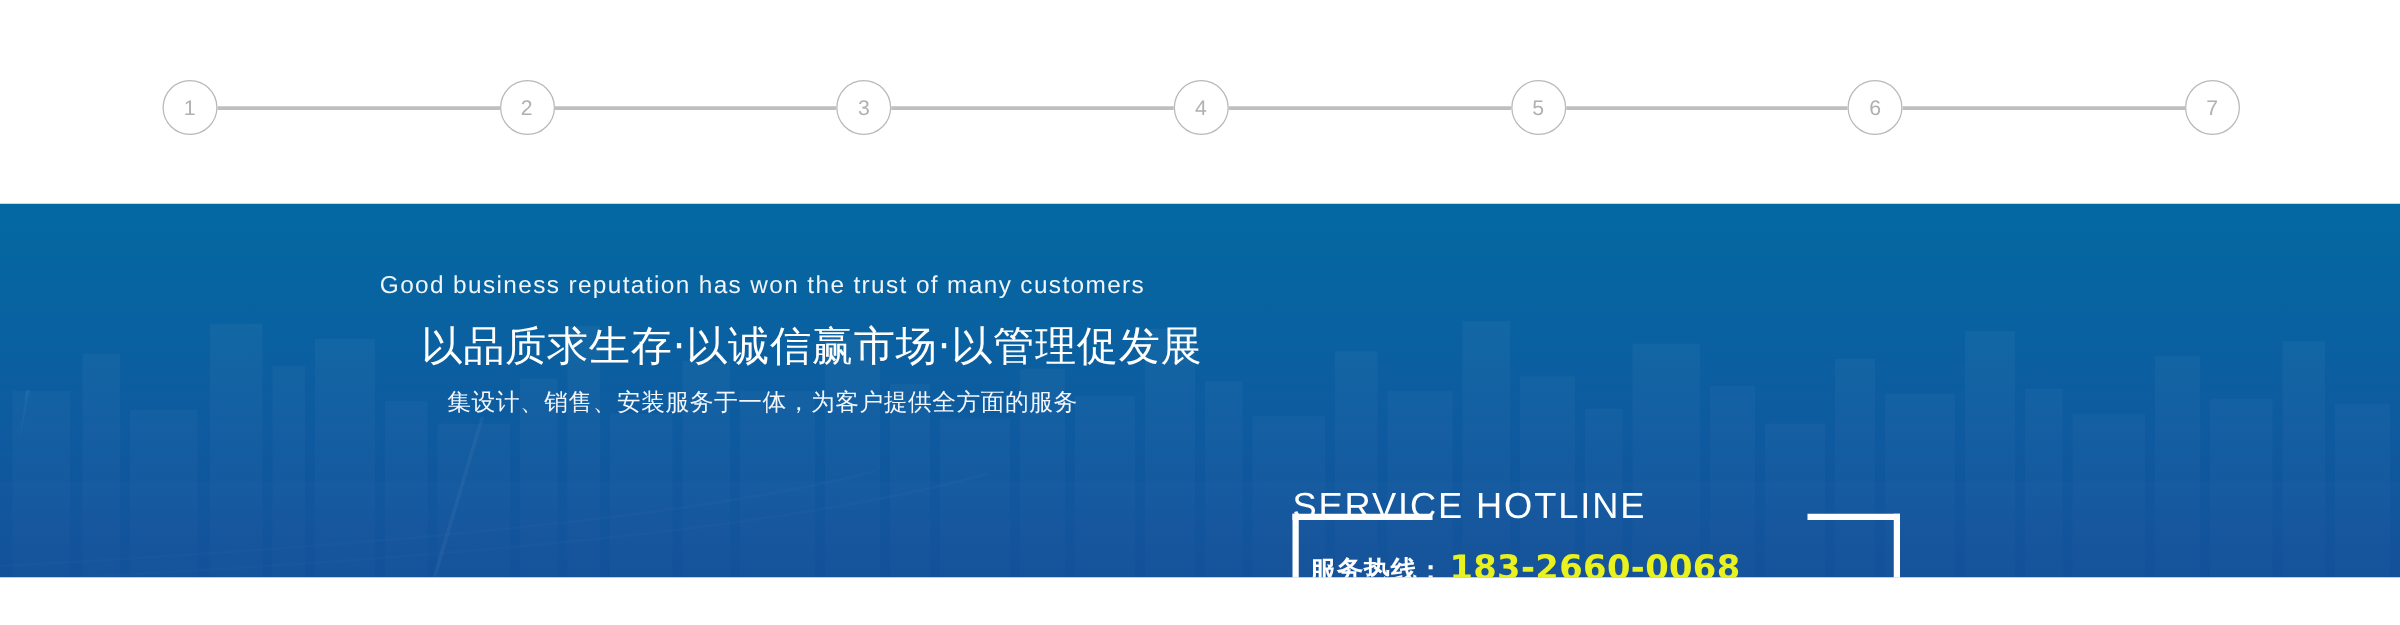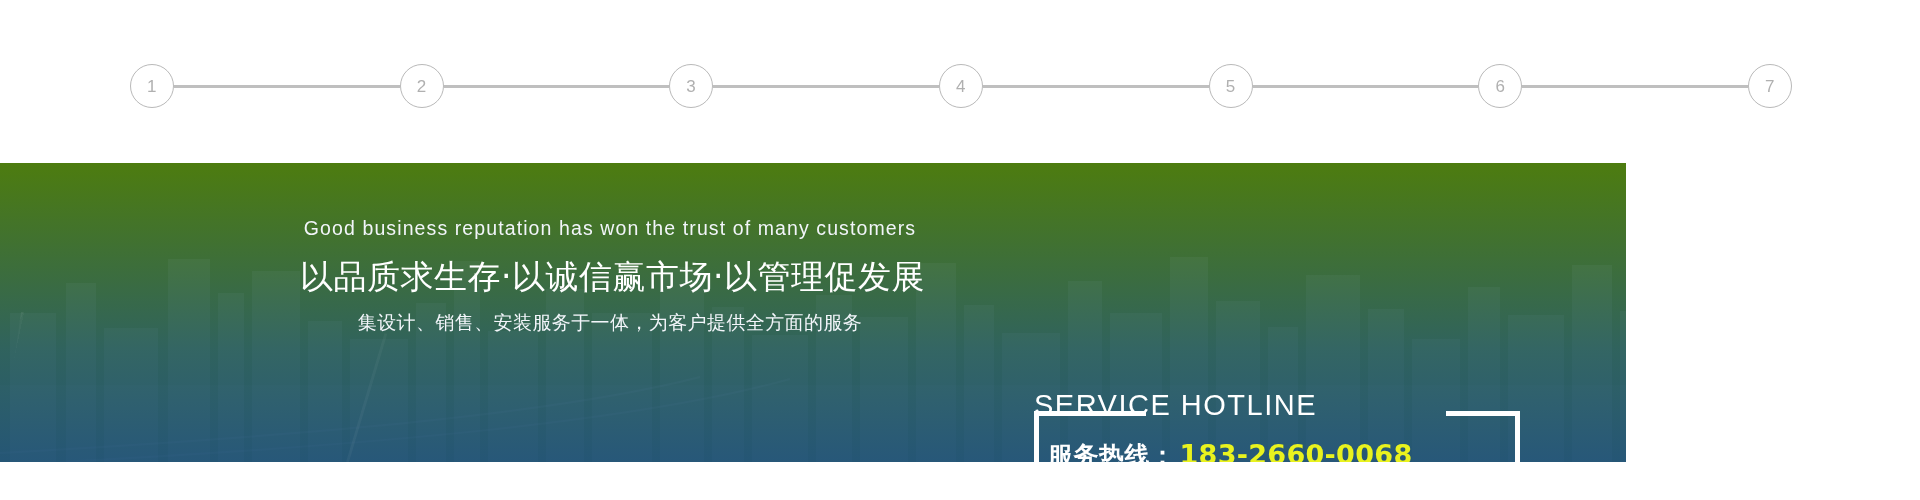--- a/index.html
+++ b/index.html
@@ -70,23 +70,23 @@
     height: 3px;
     background: #bfbfbf;
     z-index: 1;
   }
 
   
   .banner {
     position: absolute;
     left: 0;
     top: 163px;
-    width: 1626px;
+    width: 1920px;
     height: 299px;
-    background: #4d7c0f;
+    background: #0369a1;
     overflow: hidden;
   }
 
   
   .city-layer {
     position: absolute;
     left: 0;
     bottom: 0;
     width: 1920px;
     height: 299px;
@@ -154,20 +154,21 @@
 
   .slogan-cn-main {
     margin-top: 17px;
     font-family: "DejaVu Sans", "Liberation Sans", sans-serif;
     font-size: 33px;
     line-height: 1.25;
     letter-spacing: 0.5px;
     color: #ffffff;
     font-weight: 400;
     white-space: nowrap;
+    margin-left: 37px;
   }
 
   .slogan-cn-sub {
     margin-top: 13px;
     font-family: "DejaVu Sans", "Liberation Sans", sans-serif;
     font-size: 19px;
     line-height: 1.25;
     letter-spacing: 0.4px;
     color: #f3f6fb;
     font-weight: 400;
@@ -225,21 +226,21 @@
 
   .hl-row {
     display: flex;
     align-items: baseline;
     justify-content: flex-start;
     white-space: nowrap;
   }
 
   .hl-label {
     font-family: "DejaVu Sans", "Liberation Sans", sans-serif;
-    font-size: 25px;
+    font-size: 21px;
     line-height: 1.22;
     font-weight: bold;
     color: #ffffff;
     letter-spacing: 0.5px;
     flex: 0 0 auto;
   }
 
   .hl-number {
     font-family: "DejaVu Sans", "Liberation Sans", sans-serif;
     font-size: 27px;

